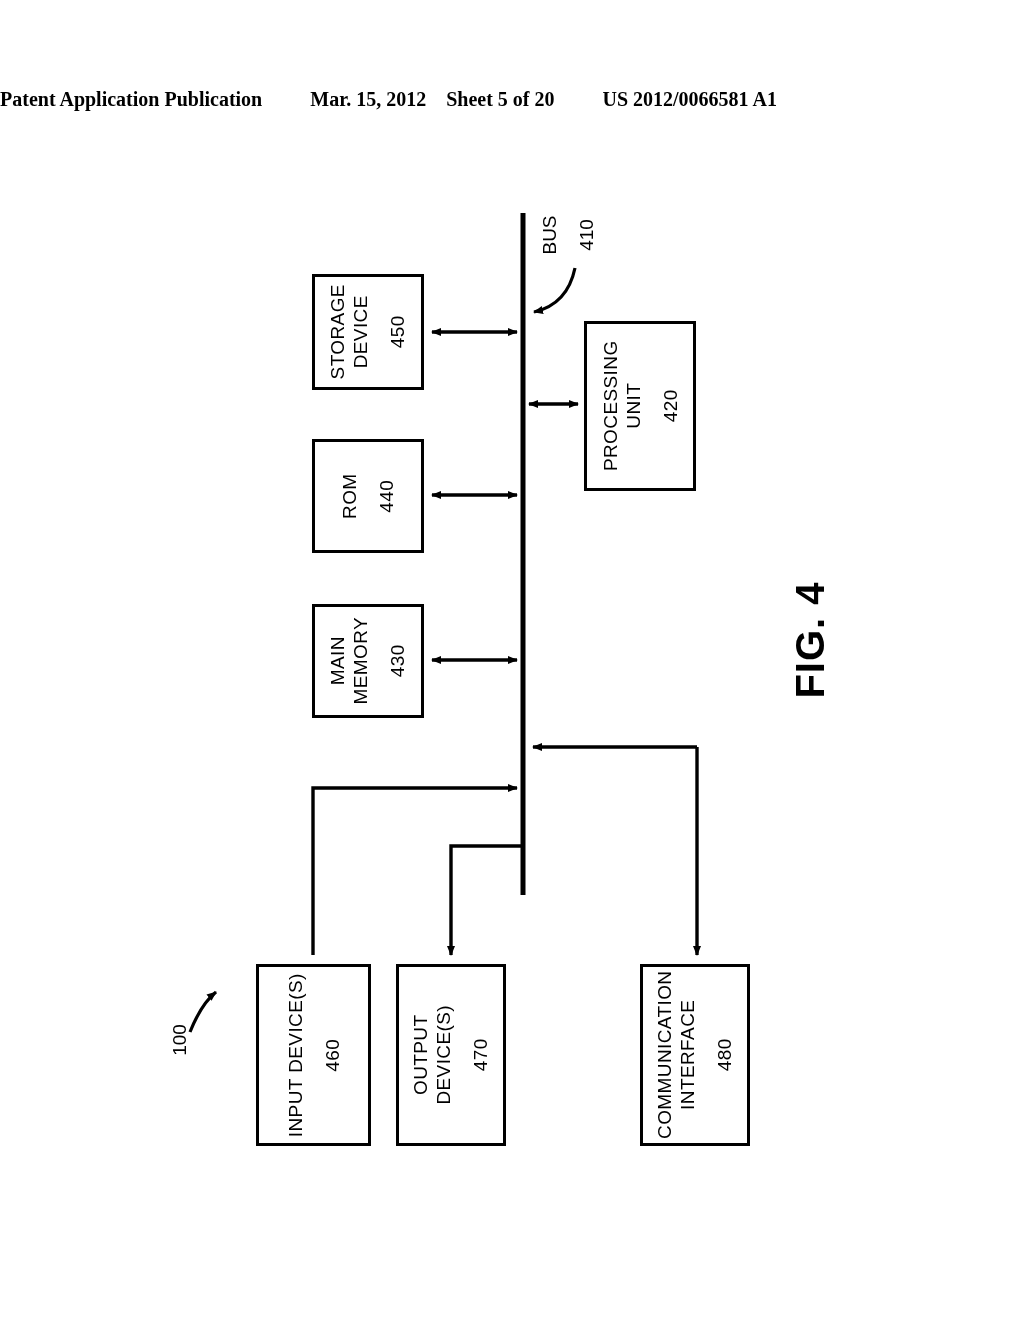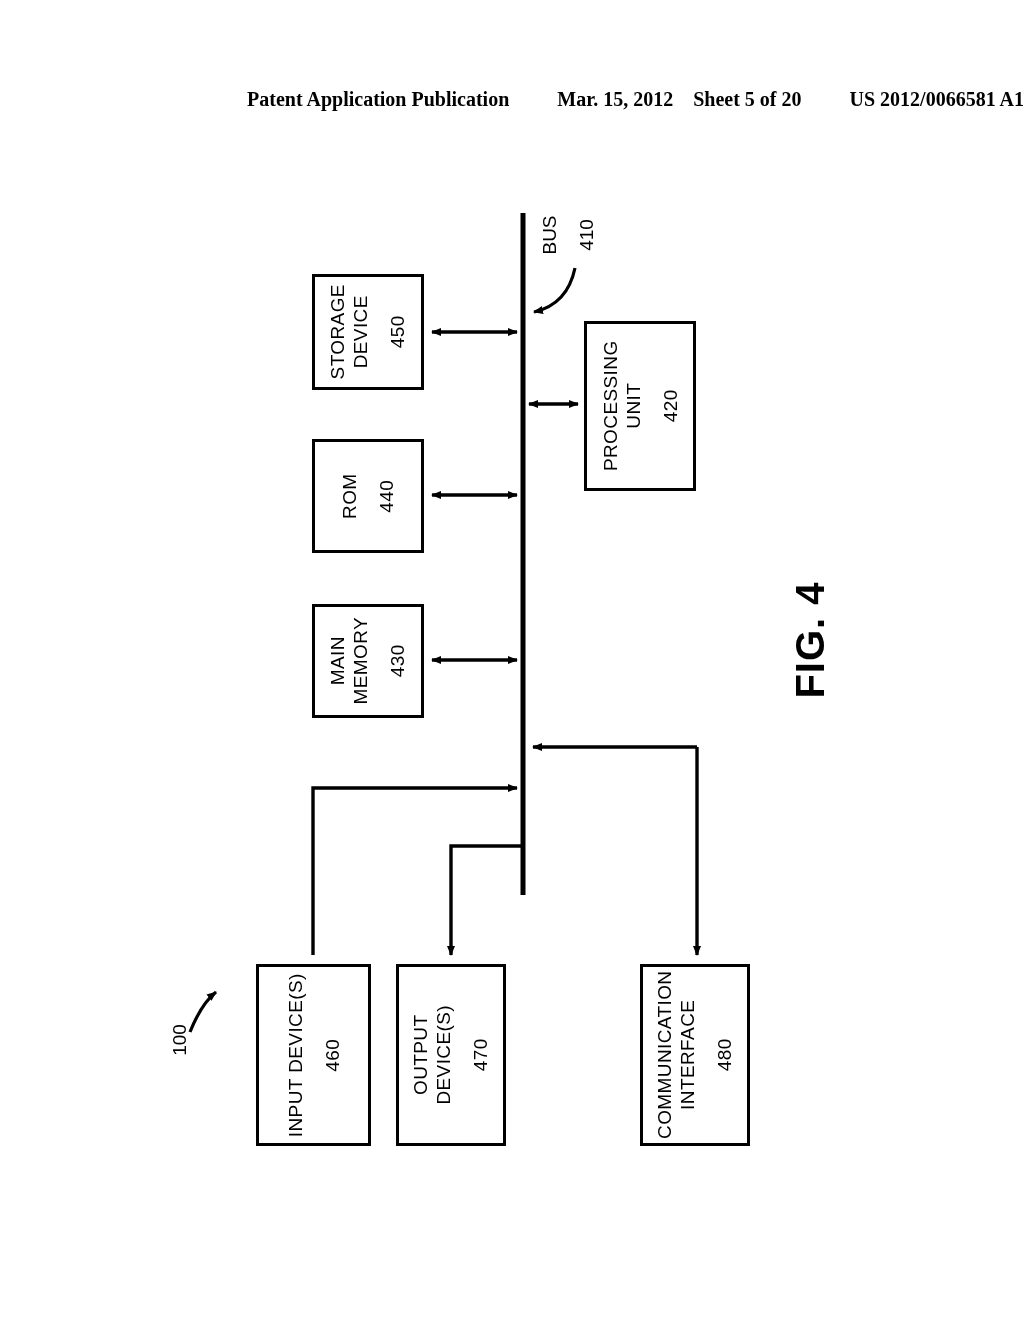--- a/index.html
+++ b/index.html
@@ -15,21 +15,21 @@
     overflow: hidden;
     font-family: "Liberation Sans", sans-serif;
   }
 
   
   .pub-header {
     position: absolute;
     top: 88px;
     left: 0;
     width: 1024px;
-    text-align: right;
+    text-align: left;
     font-family: "Liberation Serif", serif;
     font-weight: bold;
     font-size: 20px;
     color: #000;
     white-space: nowrap;
   }
   .pub-header .seg { display: inline-block; vertical-align: baseline; }
   .gap-lg { display: inline-block; width: 38px; }
   .gap-sm { display: inline-block; width: 10px; }
 

